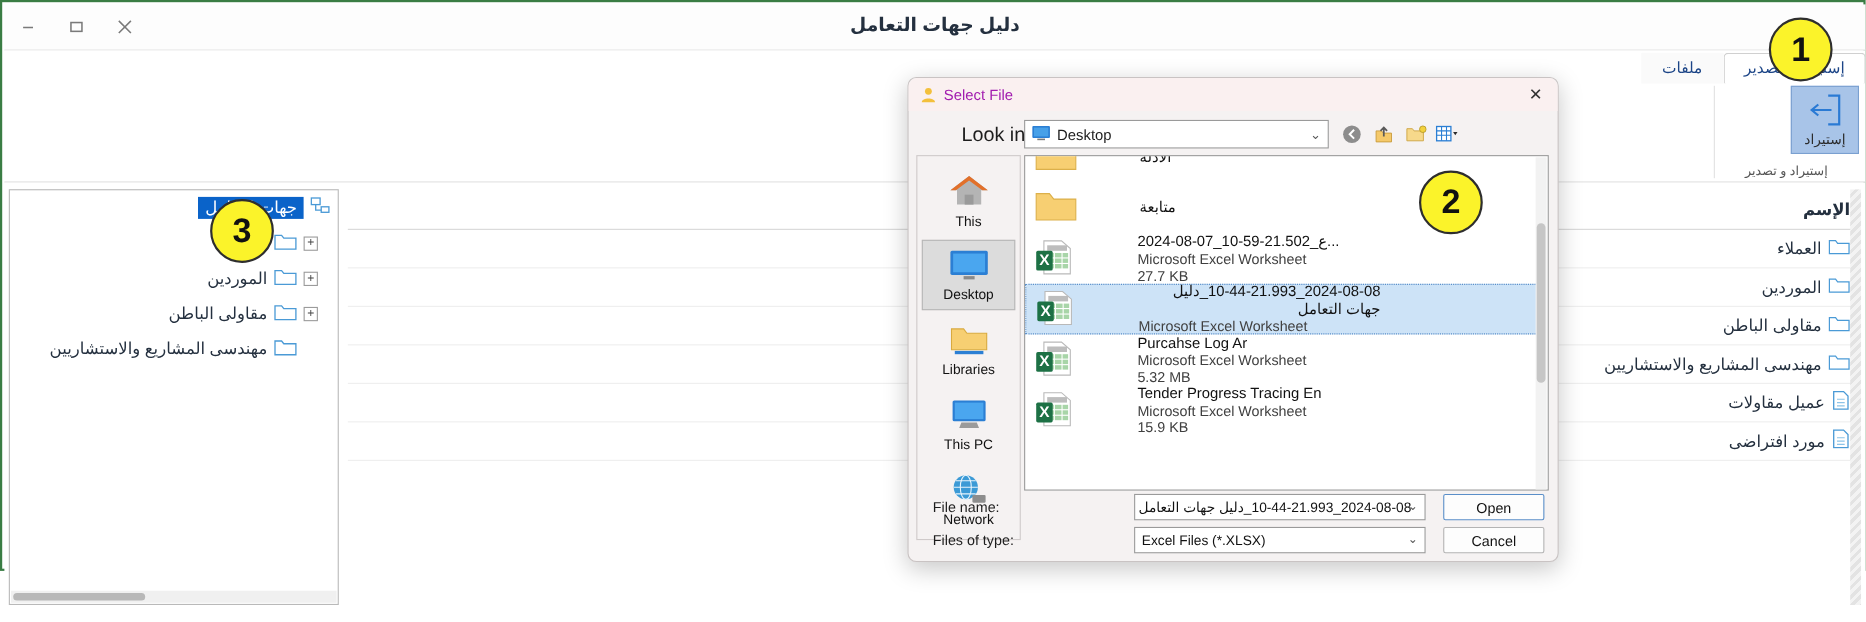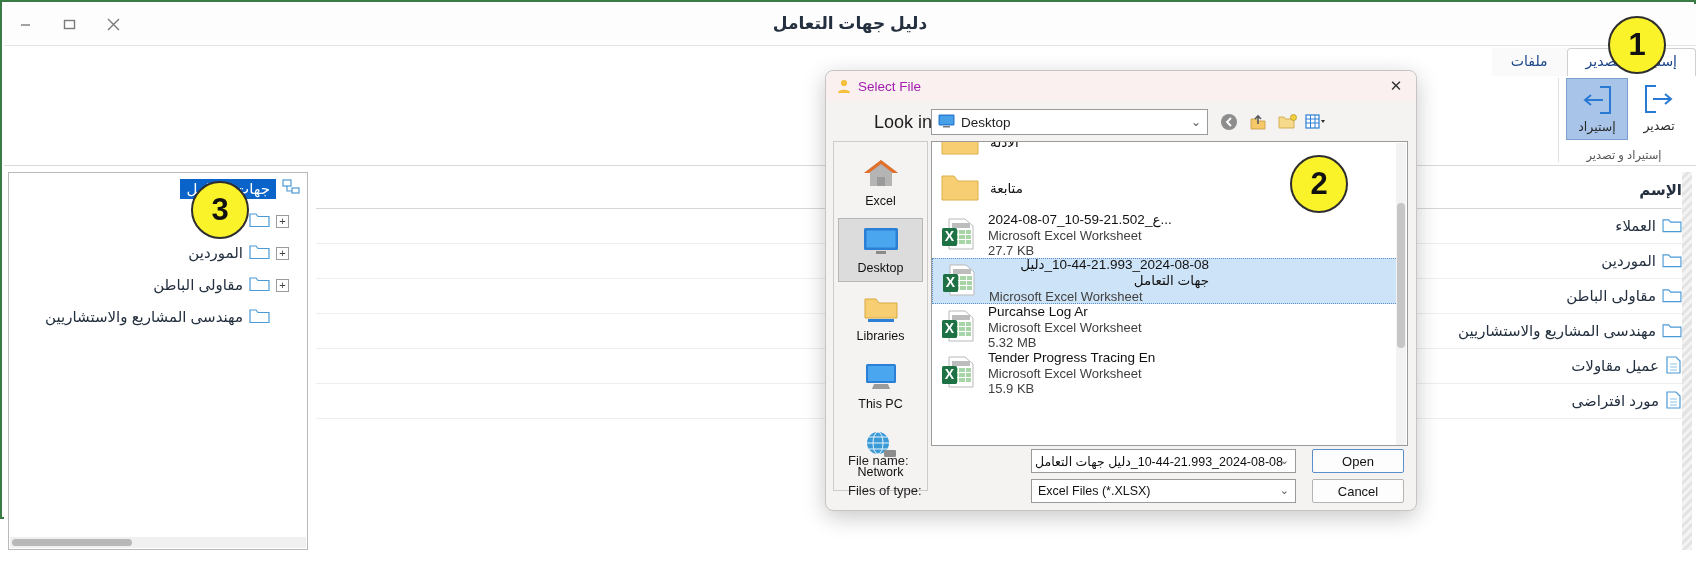--- a/index.html
+++ b/index.html
@@ -137,21 +137,21 @@
   .place .pl-label{font-size:12.5px;color:#111;}
   
   #filelist{
     position:absolute;left:105px;top:70px;width:477px;height:305px;
     background:#fff;border:1px solid #9a9a9a;box-sizing:border-box;overflow:hidden;
   }
   #fl-inner{position:absolute;left:0;top:-22px;width:466px;}
   .file-row{display:flex;align-items:center;height:46px;padding-left:8px;gap:10px;box-sizing:border-box;}
   .file-row.folder{height:46px;}
   .file-row.selected{background:#cde3f7;border:1px dotted #5b8fc9;box-sizing:border-box;}
-  .fr-texts{display:flex;flex-direction:column;justify-content:flex-end;line-height:1.18;}
+  .fr-texts{display:flex;flex-direction:column;justify-content:flex-end;line-height:1.18;margin-left:46px;}
   .fr-name{font-size:13.5px;color:#111;white-space:nowrap;}
   .fr-name.ar{direction:rtl;unicode-bidi:plaintext;}
   .fr-sub{font-size:13px;color:#404040;white-space:nowrap;}
   #fl-scroll{position:absolute;right:1px;top:1px;width:10px;height:303px;background:#f2f2f2;}
   #fl-scroll .thumb{position:absolute;left:1px;top:60px;width:8px;height:145px;background:#c6c6c6;border-radius:4px;}
   
   #fld-name-label{position:absolute;left:22px;top:382px;font-size:13px;color:#1d1d1d;}
   #fld-type-label{position:absolute;left:22px;top:412px;font-size:13px;color:#1d1d1d;}
   #fld-name{
     position:absolute;left:205px;top:378px;width:265px;height:24px;background:#fff;
@@ -208,30 +208,20 @@
   </div>
 
   <div id="ribbon">
     <div id="tabstrip">
       <div class="ribbon-tab active">إستيراد و تصدير</div>
       <div class="ribbon-tab">ملفات</div>
     </div>
     <div id="ribbon-body">
       <div id="group-import-export">
         <div class="ribbon-cmds">
-          <div class="ribbon-btn">
-            <span class="glyph">
-              <svg width="32" height="30" viewBox="0 0 32 30">
-                <path d="M13 2 H3 V28 H13" stroke="#2a7ad4" stroke-width="2" fill="none"></path>
-                <path d="M10 15 H27" stroke="#2a7ad4" stroke-width="2" fill="none"></path>
-                <path d="M22 10 L28 15 L22 20" stroke="#2a7ad4" stroke-width="2" fill="none"></path>
-              </svg>
-            </span>
-            <span class="blabel">تصدير</span>
-          </div>
           <div class="ribbon-btn selected">
             <span class="glyph">
               <svg width="32" height="30" viewBox="0 0 32 30">
                 <path d="M19 2 H29 V28 H19" stroke="#2a7ad4" stroke-width="2" fill="none"></path>
                 <path d="M22 15 H5" stroke="#2a7ad4" stroke-width="2" fill="none"></path>
                 <path d="M10 10 L4 15 L10 20" stroke="#2a7ad4" stroke-width="2" fill="none"></path>
               </svg>
             </span>
             <span class="blabel">إستيراد</span>
           </div>
@@ -436,21 +426,21 @@
 
     <div id="places">
       <div class="place">
         <span>
           <svg width="38" height="32" viewBox="0 0 38 32">
             <path d="M19 3 L36 16 H30 V29 H8 V16 H2 Z" fill="#b4b4b4"></path>
             <path d="M19 3 L36 16 H31 L19 7 L7 16 H2 Z" fill="#e2702a"></path>
             <rect x="15" y="20" width="8" height="9" fill="#9a9a9a"></rect>
           </svg>
         </span>
-        <span class="pl-label">Excel</span>
+        <span class="pl-label">This</span>
       </div>
       <div class="place active">
         <span>
           <svg width="38" height="30" viewBox="0 0 38 30">
               <rect x="2" y="2" width="34" height="22" rx="1.5" fill="#2b7fd4"></rect>
               <rect x="4.5" y="4.5" width="29" height="17" fill="#4aa6ef"></rect>
               <rect x="14" y="25" width="10" height="3" fill="#8a8a8a"></rect>
             </svg>
         </span>
         <span class="pl-label">Desktop</span>

